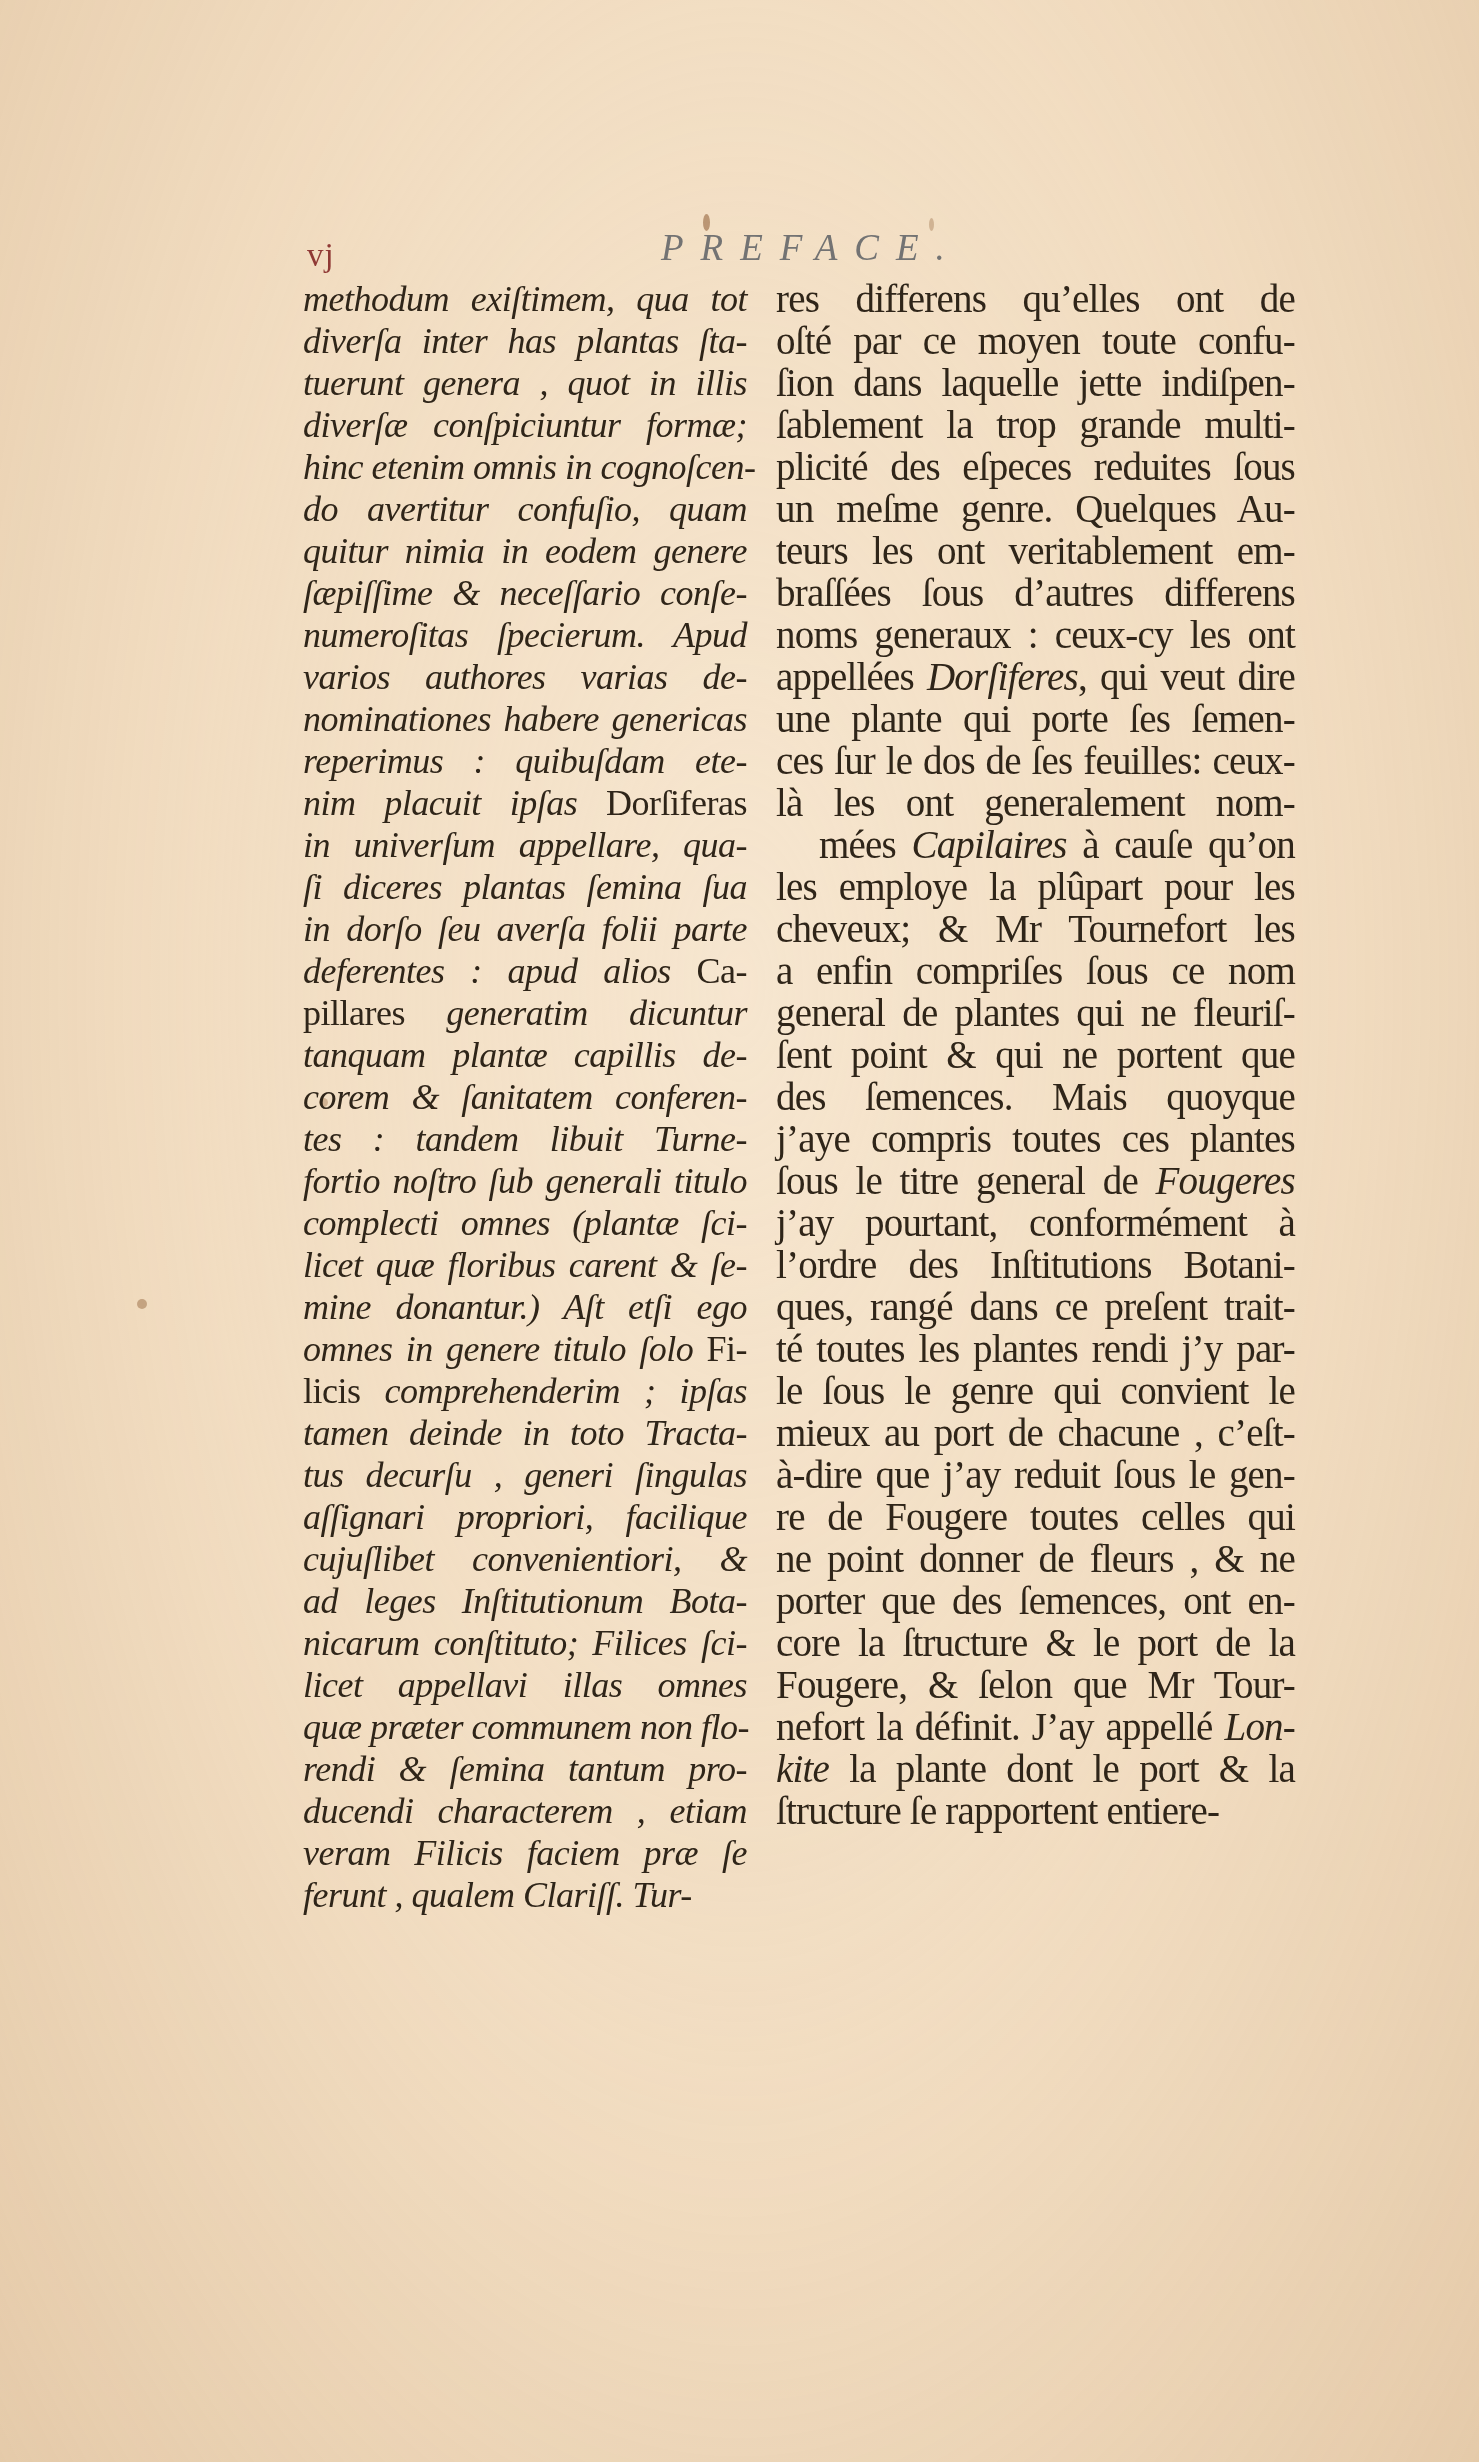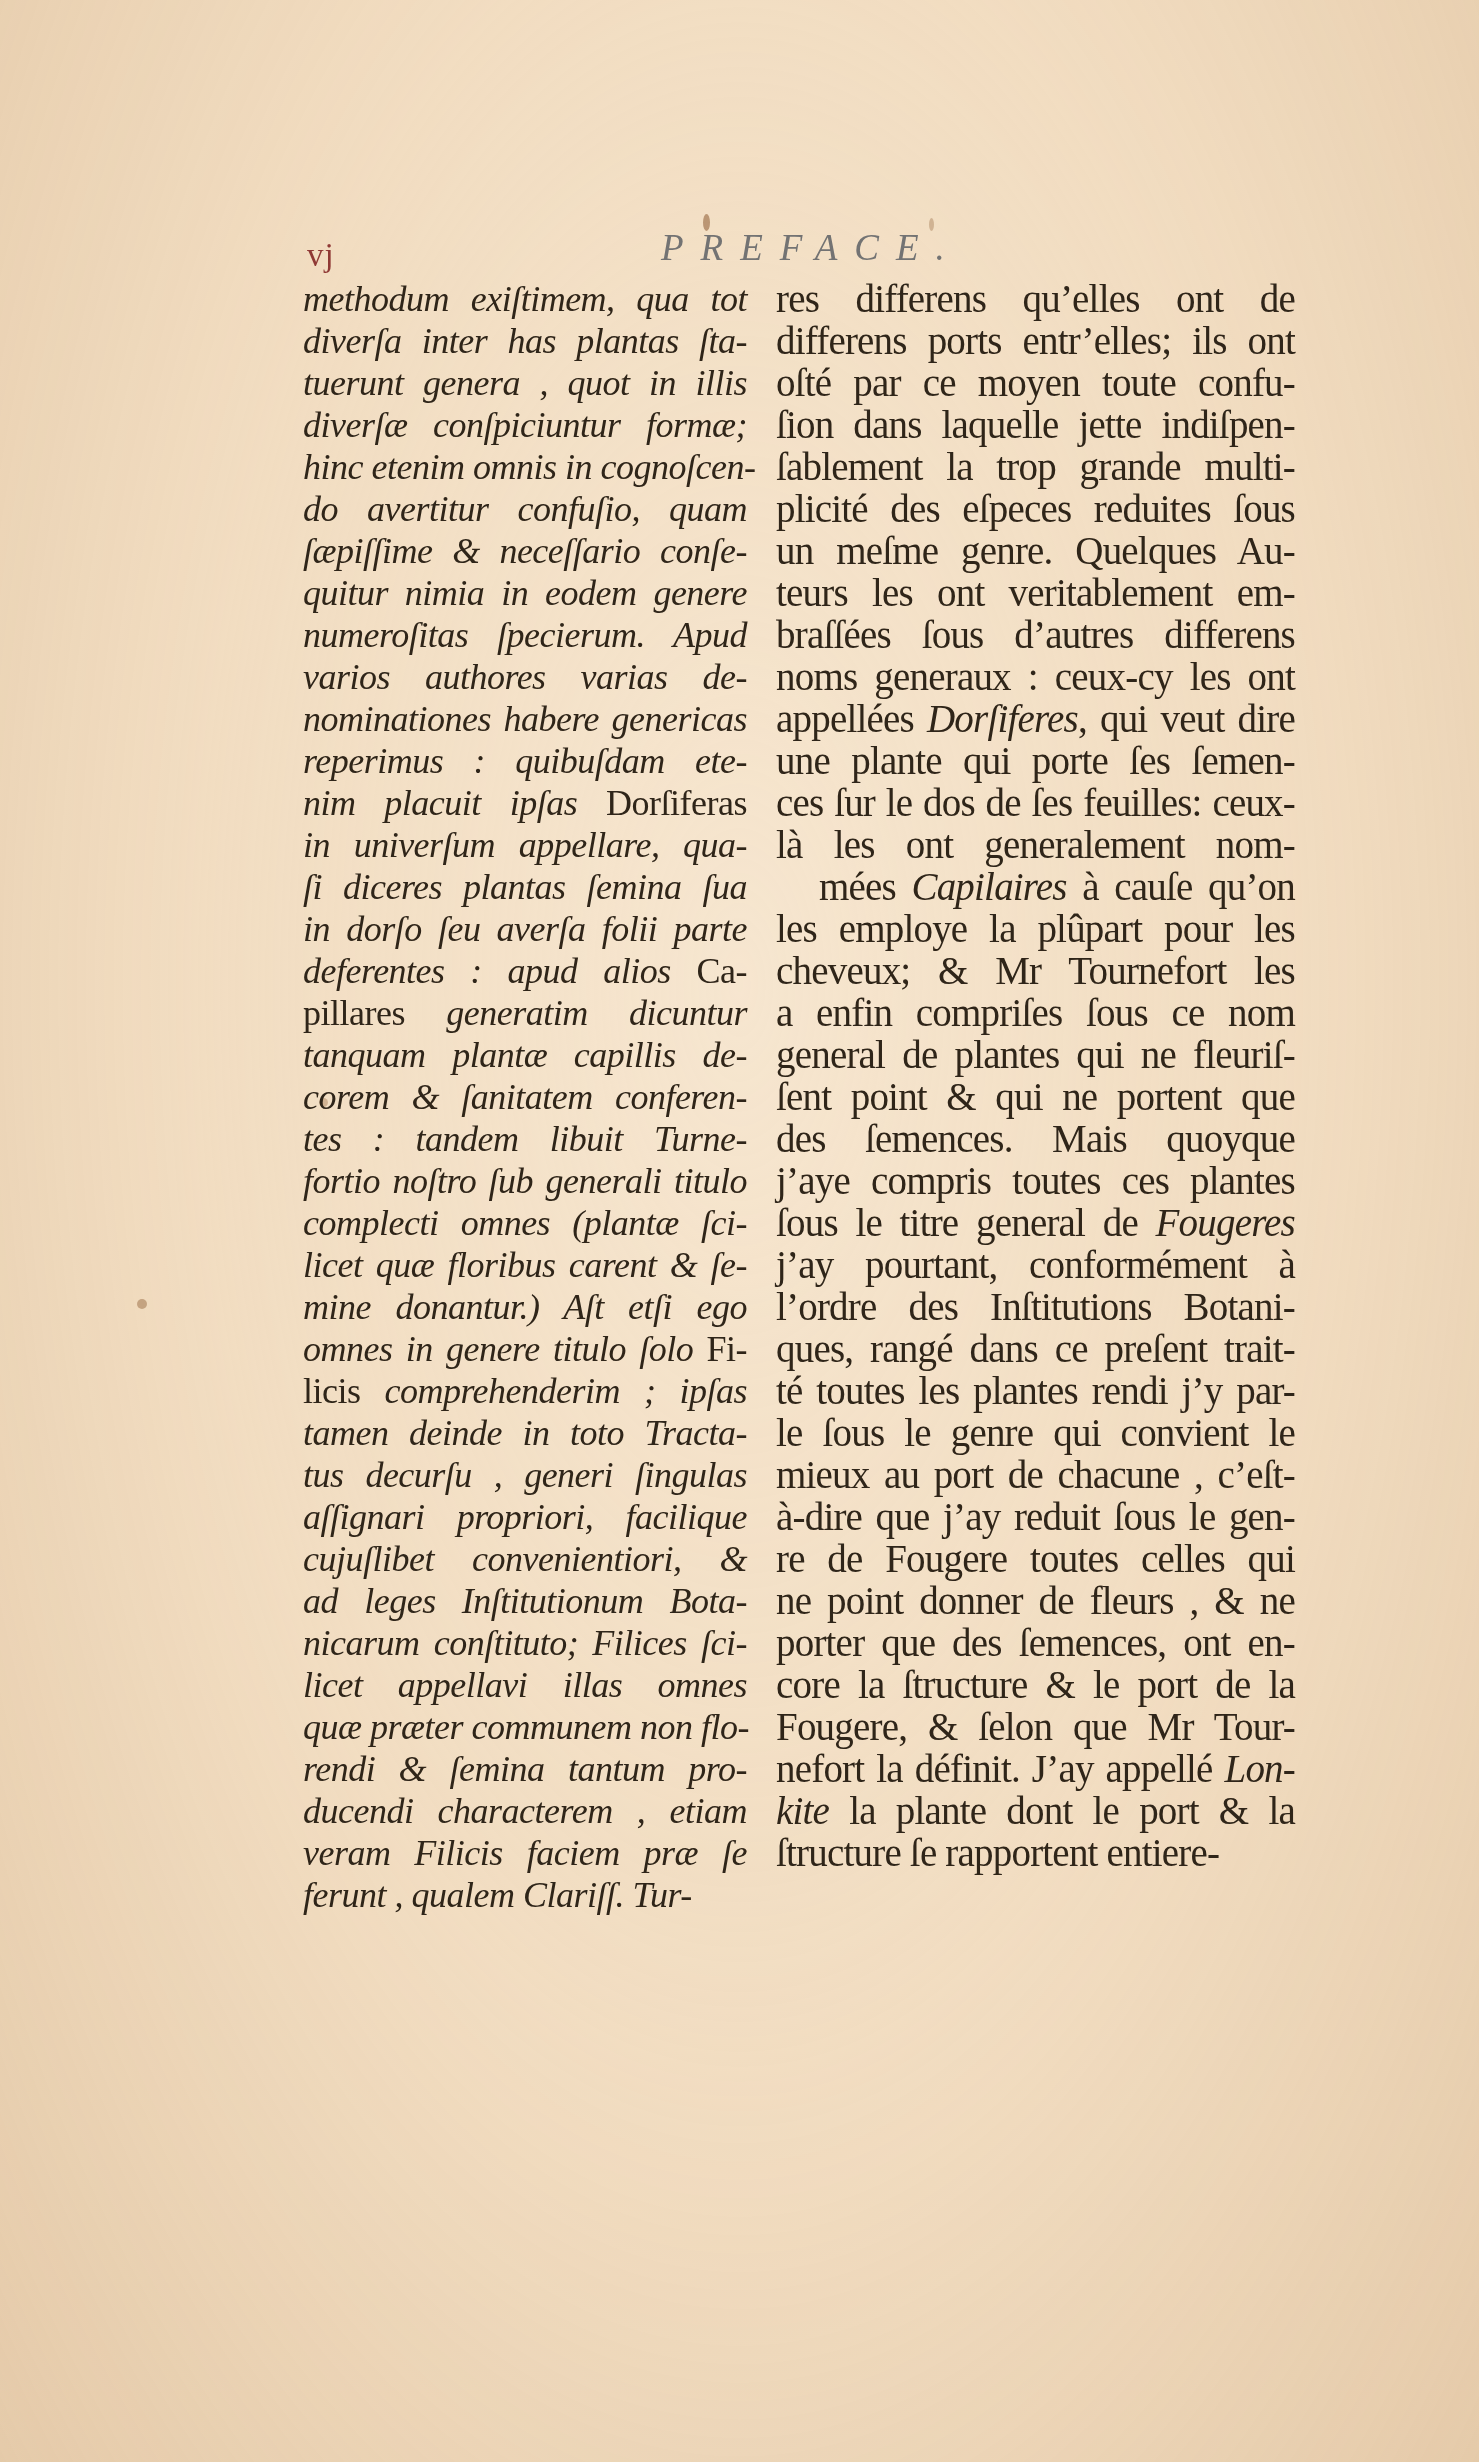--- a/index.html
+++ b/index.html
@@ -54,22 +54,22 @@
   <div class="folio">vj</div>
   <div class="running-head">PREFACE.</div>
 
   <div class="col col-left" id="col-left">
       <div class="line" style="height: 42px; line-height: 42px;"><span class="it">methodum exiſtimem, qua tot</span></div>
       <div class="line" style="height: 42px; line-height: 42px;"><span class="it">diverſa inter has plantas ſta-</span></div>
       <div class="line" style="height: 42px; line-height: 42px;"><span class="it">tuerunt genera , quot in illis</span></div>
       <div class="line" style="height: 42px; line-height: 42px;"><span class="it">diverſæ conſpiciuntur formæ;</span></div>
       <div class="line" style="height: 42px; line-height: 42px;"><span class="it">hinc etenim omnis in cognoſcen-</span></div>
       <div class="line" style="height: 42px; line-height: 42px;"><span class="it">do avertitur confuſio, quam</span></div>
+      <div class="line" style="height: 42px; line-height: 42px;"><span class="it">quitur nimia in eodem genere</span></div>
       <div class="line" style="height: 42px; line-height: 42px;"><span class="it">ſæpiſſime &amp; neceſſario conſe-</span></div>
-      <div class="line" style="height: 42px; line-height: 42px;"><span class="it">quitur nimia in eodem genere</span></div>
       <div class="line" style="height: 42px; line-height: 42px;"><span class="it">numeroſitas ſpecierum. Apud</span></div>
       <div class="line" style="height: 42px; line-height: 42px;"><span class="it">varios authores varias de-</span></div>
       <div class="line" style="height: 42px; line-height: 42px;"><span class="it">nominationes habere genericas</span></div>
       <div class="line" style="height: 42px; line-height: 42px;"><span class="it">reperimus : quibuſdam ete-</span></div>
       <div class="line" style="height: 42px; line-height: 42px;"><span class="it">nim placuit ipſas </span><span class="rm">Dorſiferas</span></div>
       <div class="line" style="height: 42px; line-height: 42px;"><span class="it">in univerſum appellare, qua-</span></div>
       <div class="line" style="height: 42px; line-height: 42px;"><span class="it">ſi diceres plantas ſemina ſua</span></div>
       <div class="line" style="height: 42px; line-height: 42px;"><span class="it">in dorſo ſeu averſa folii parte</span></div>
       <div class="line" style="height: 42px; line-height: 42px;"><span class="it">deferentes : apud alios </span><span class="rm">Ca-</span></div>
       <div class="line" style="height: 42px; line-height: 42px;"><span class="rm">pillares </span><span class="it">generatim dicuntur</span></div>
@@ -90,21 +90,20 @@
       <div class="line" style="height: 42px; line-height: 42px;"><span class="it">nicarum conſtituto; Filices ſci-</span></div>
       <div class="line" style="height: 42px; line-height: 42px;"><span class="it">licet appellavi illas omnes</span></div>
       <div class="line" style="height: 42px; line-height: 42px;"><span class="it">quæ præter communem non flo-</span></div>
       <div class="line" style="height: 42px; line-height: 42px;"><span class="it">rendi &amp; ſemina tantum pro-</span></div>
       <div class="line" style="height: 42px; line-height: 42px;"><span class="it">ducendi characterem , etiam</span></div>
       <div class="line" style="height: 42px; line-height: 42px;"><span class="it">veram Filicis faciem præ ſe</span></div>
       <div class="line" style="height: 42px; line-height: 42px;"><span class="it">ferunt , qualem Clariſſ. Tur-</span></div>
     </div>
   <div class="col col-right" id="col-right">
       <div class="line" style="height: 42px; line-height: 42px;"><span class="rm">res differens qu’elles ont de</span></div>
-      <div class="line" style="height: 42px; line-height: 42px;"><span class="rm">differens ports entr’elles; ils ont</span></div>
       <div class="line" style="height: 42px; line-height: 42px;"><span class="rm">oſté par ce moyen toute confu-</span></div>
       <div class="line" style="height: 42px; line-height: 42px;"><span class="rm">ſion dans laquelle jette indiſpen-</span></div>
       <div class="line" style="height: 42px; line-height: 42px;"><span class="rm">ſablement la trop grande multi-</span></div>
       <div class="line" style="height: 42px; line-height: 42px;"><span class="rm">plicité des eſpeces reduites ſous</span></div>
       <div class="line" style="height: 42px; line-height: 42px;"><span class="rm">un meſme genre. Quelques Au-</span></div>
       <div class="line" style="height: 42px; line-height: 42px;"><span class="rm">teurs les ont veritablement em-</span></div>
       <div class="line" style="height: 42px; line-height: 42px;"><span class="rm">braſſées ſous d’autres differens</span></div>
       <div class="line" style="height: 42px; line-height: 42px;"><span class="rm">noms generaux : ceux-cy les ont</span></div>
       <div class="line" style="height: 42px; line-height: 42px;"><span class="rm">appellées </span><span class="it">Dorſiferes</span><span class="rm">, qui veut dire</span></div>
       <div class="line" style="height: 42px; line-height: 42px;"><span class="rm">une plante qui porte ſes ſemen-</span></div>

